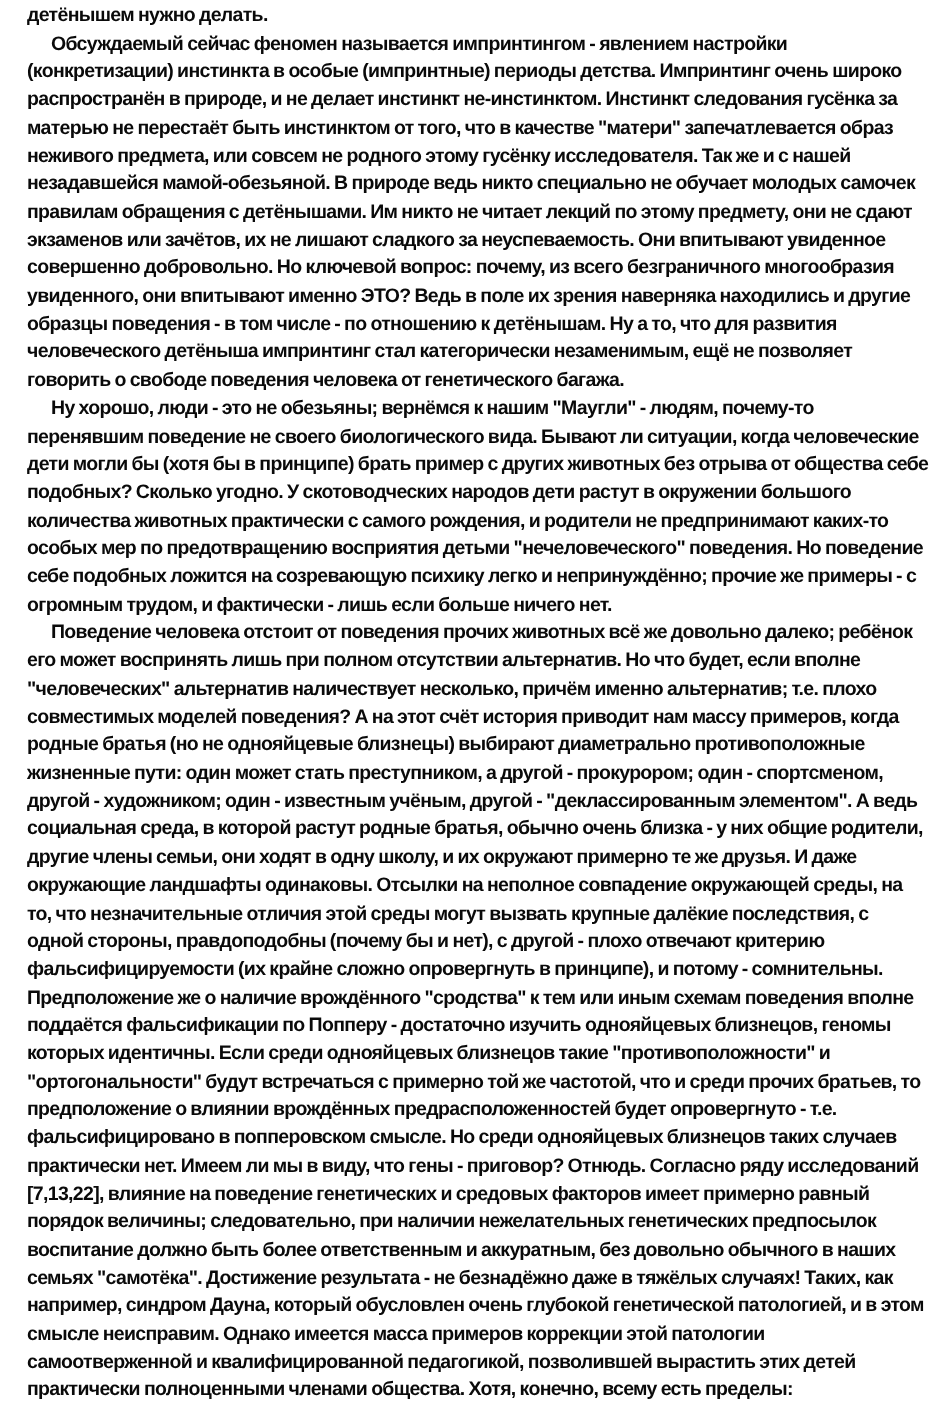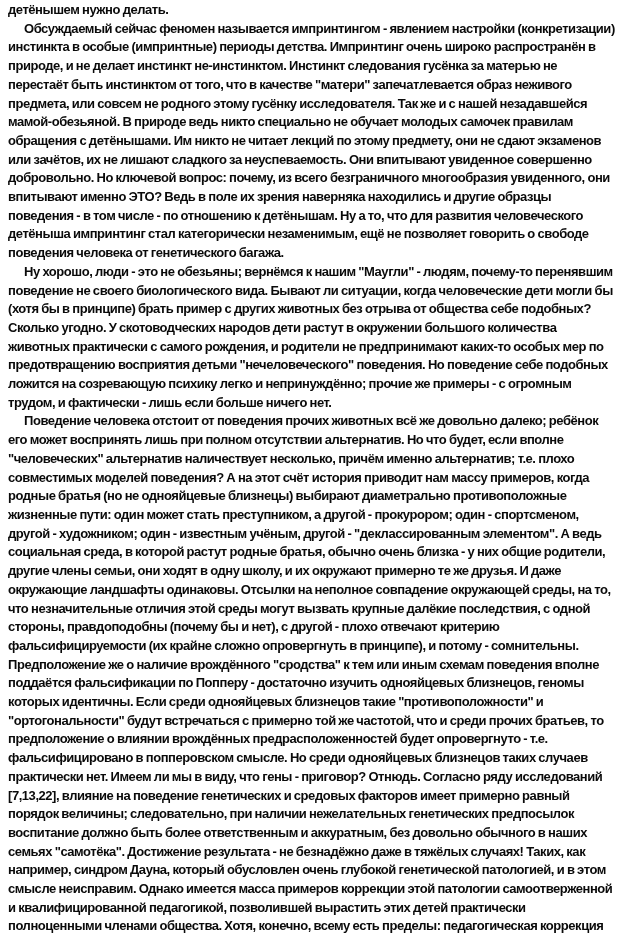--- a/index.html
+++ b/index.html
@@ -9,21 +9,21 @@
   body {
     width: 620px;
     height: 935px;
     overflow: hidden;
     background: #ffffff;
   }
   .page {
     box-sizing: border-box;
     width: 620px;
     height: 935px;
-    padding: 1px 1px 0 8px;
+    padding: 1px 1px 0 18px;
     background: #ffffff;
   }
   .page p {
     margin: 0;
     font-family: "Liberation Sans", "DejaVu Sans", sans-serif;
     font-weight: 700;
     font-stretch: condensed;
     font-size: 13px;
     line-height: 18.7px;
     letter-spacing: -0.45px;

